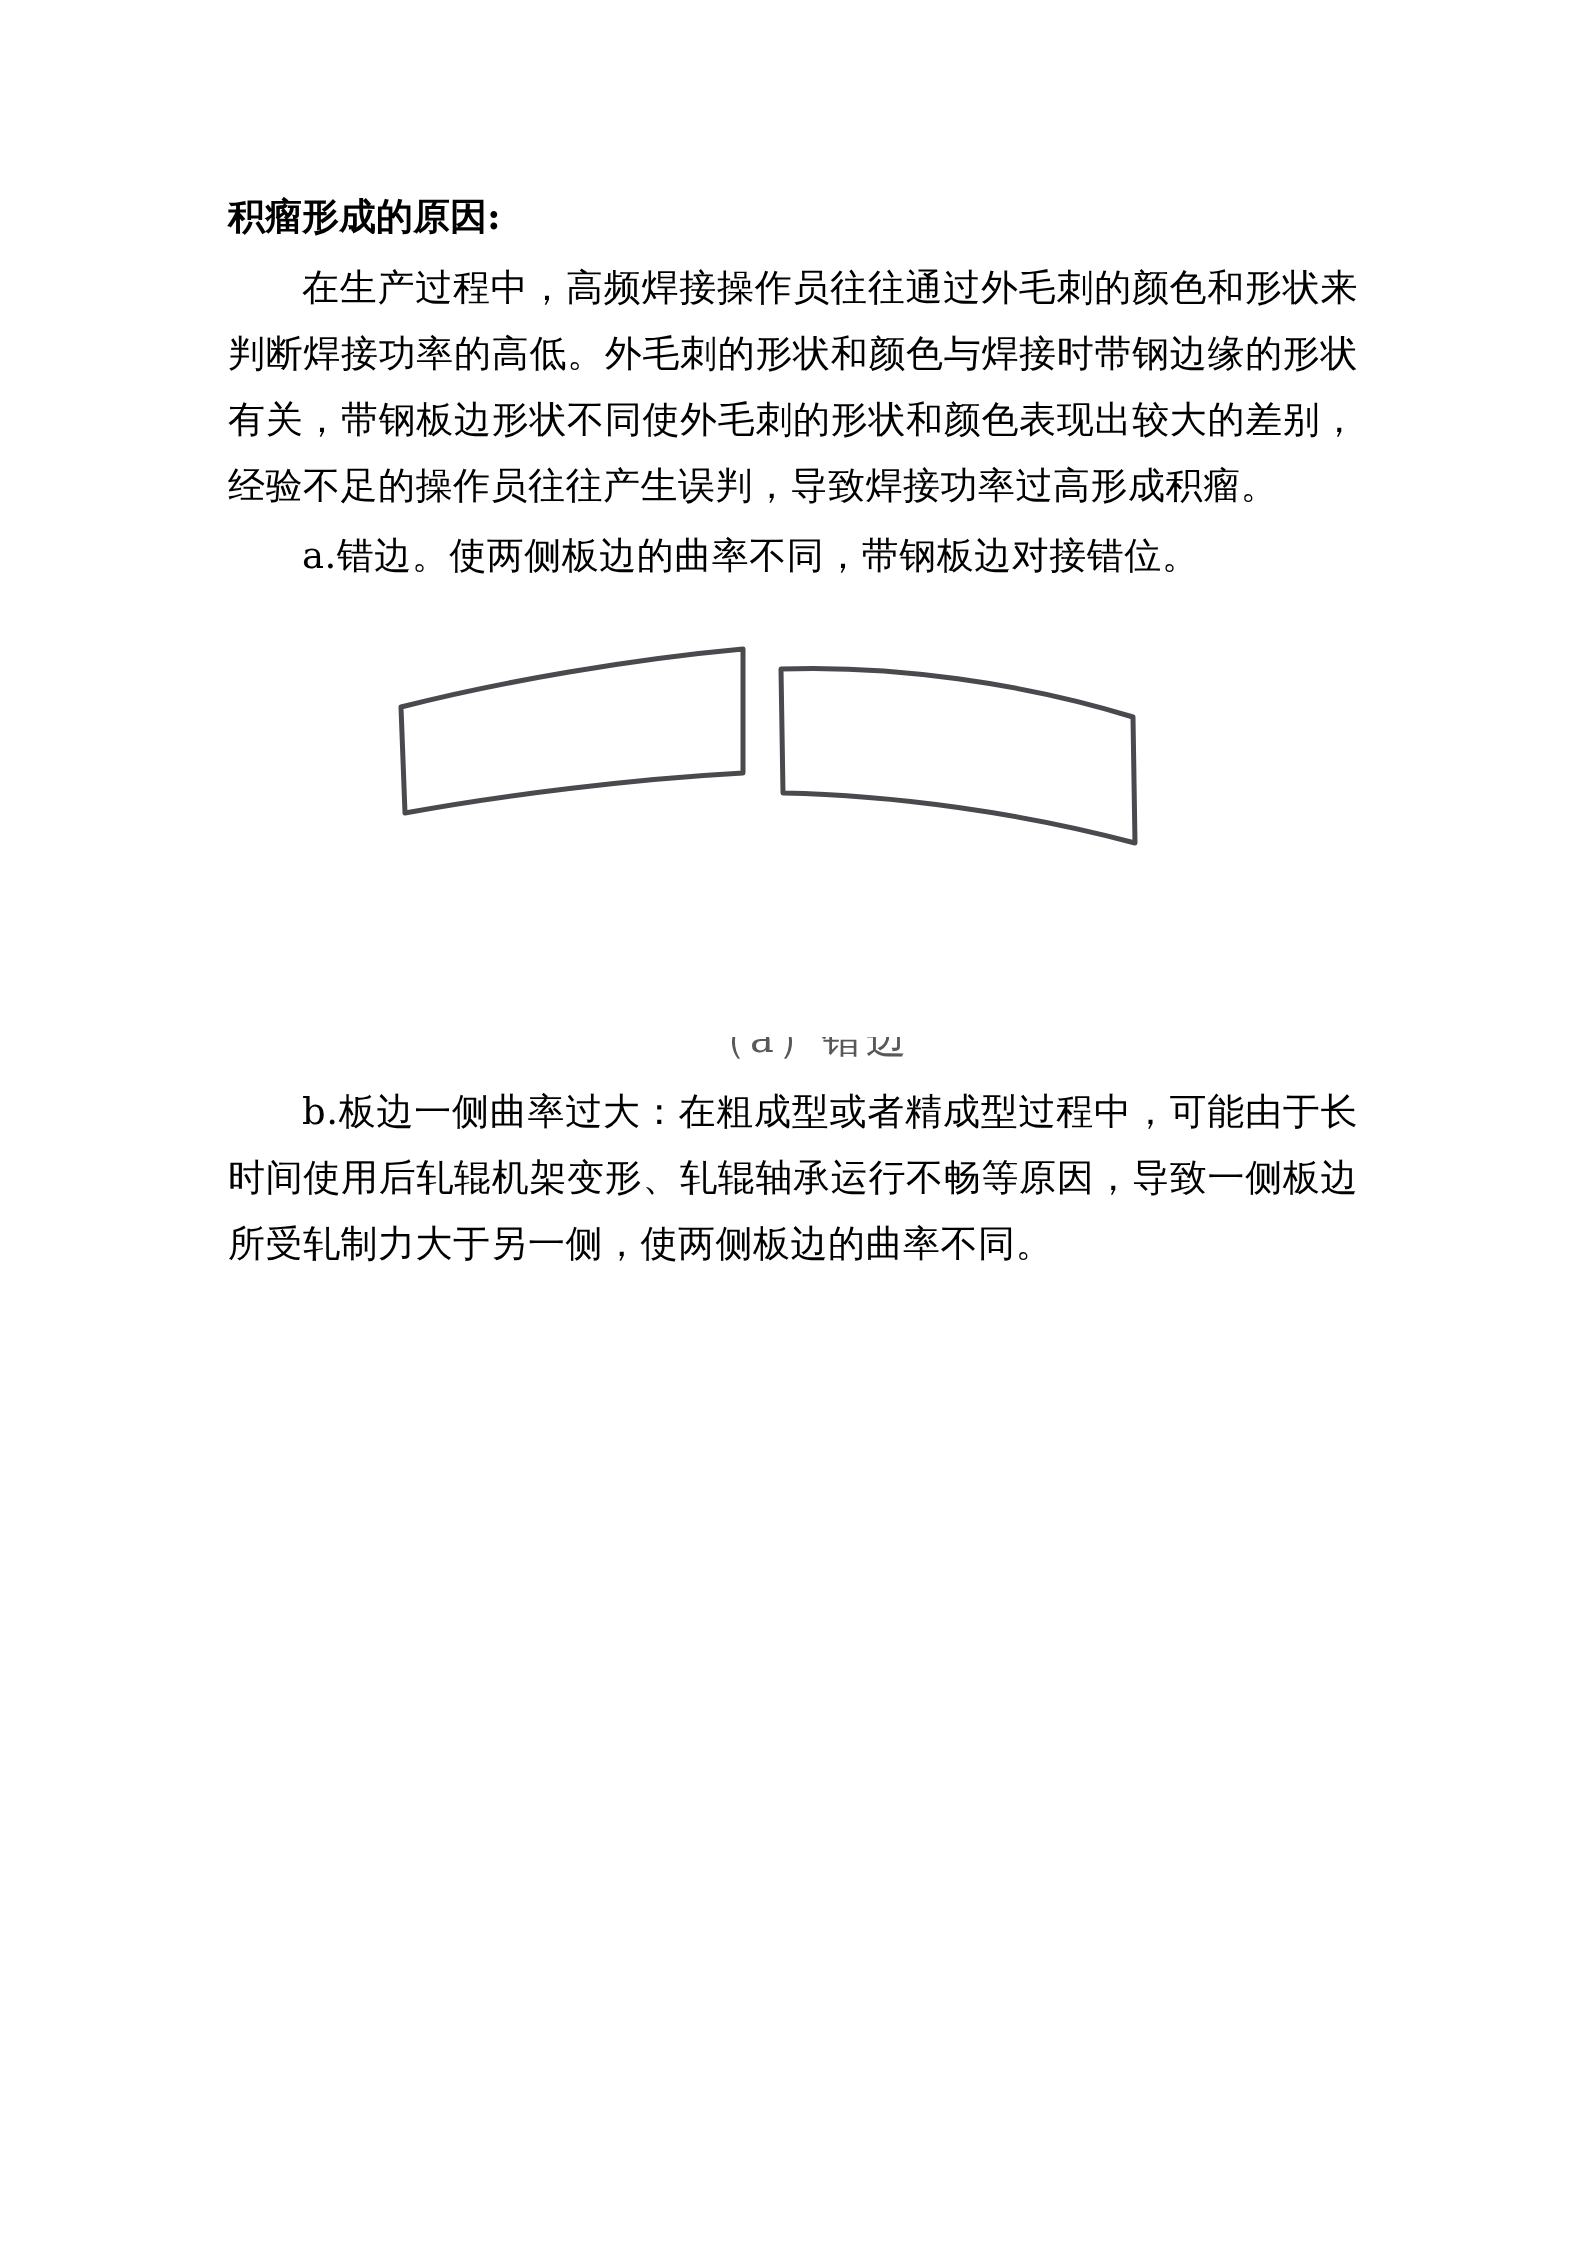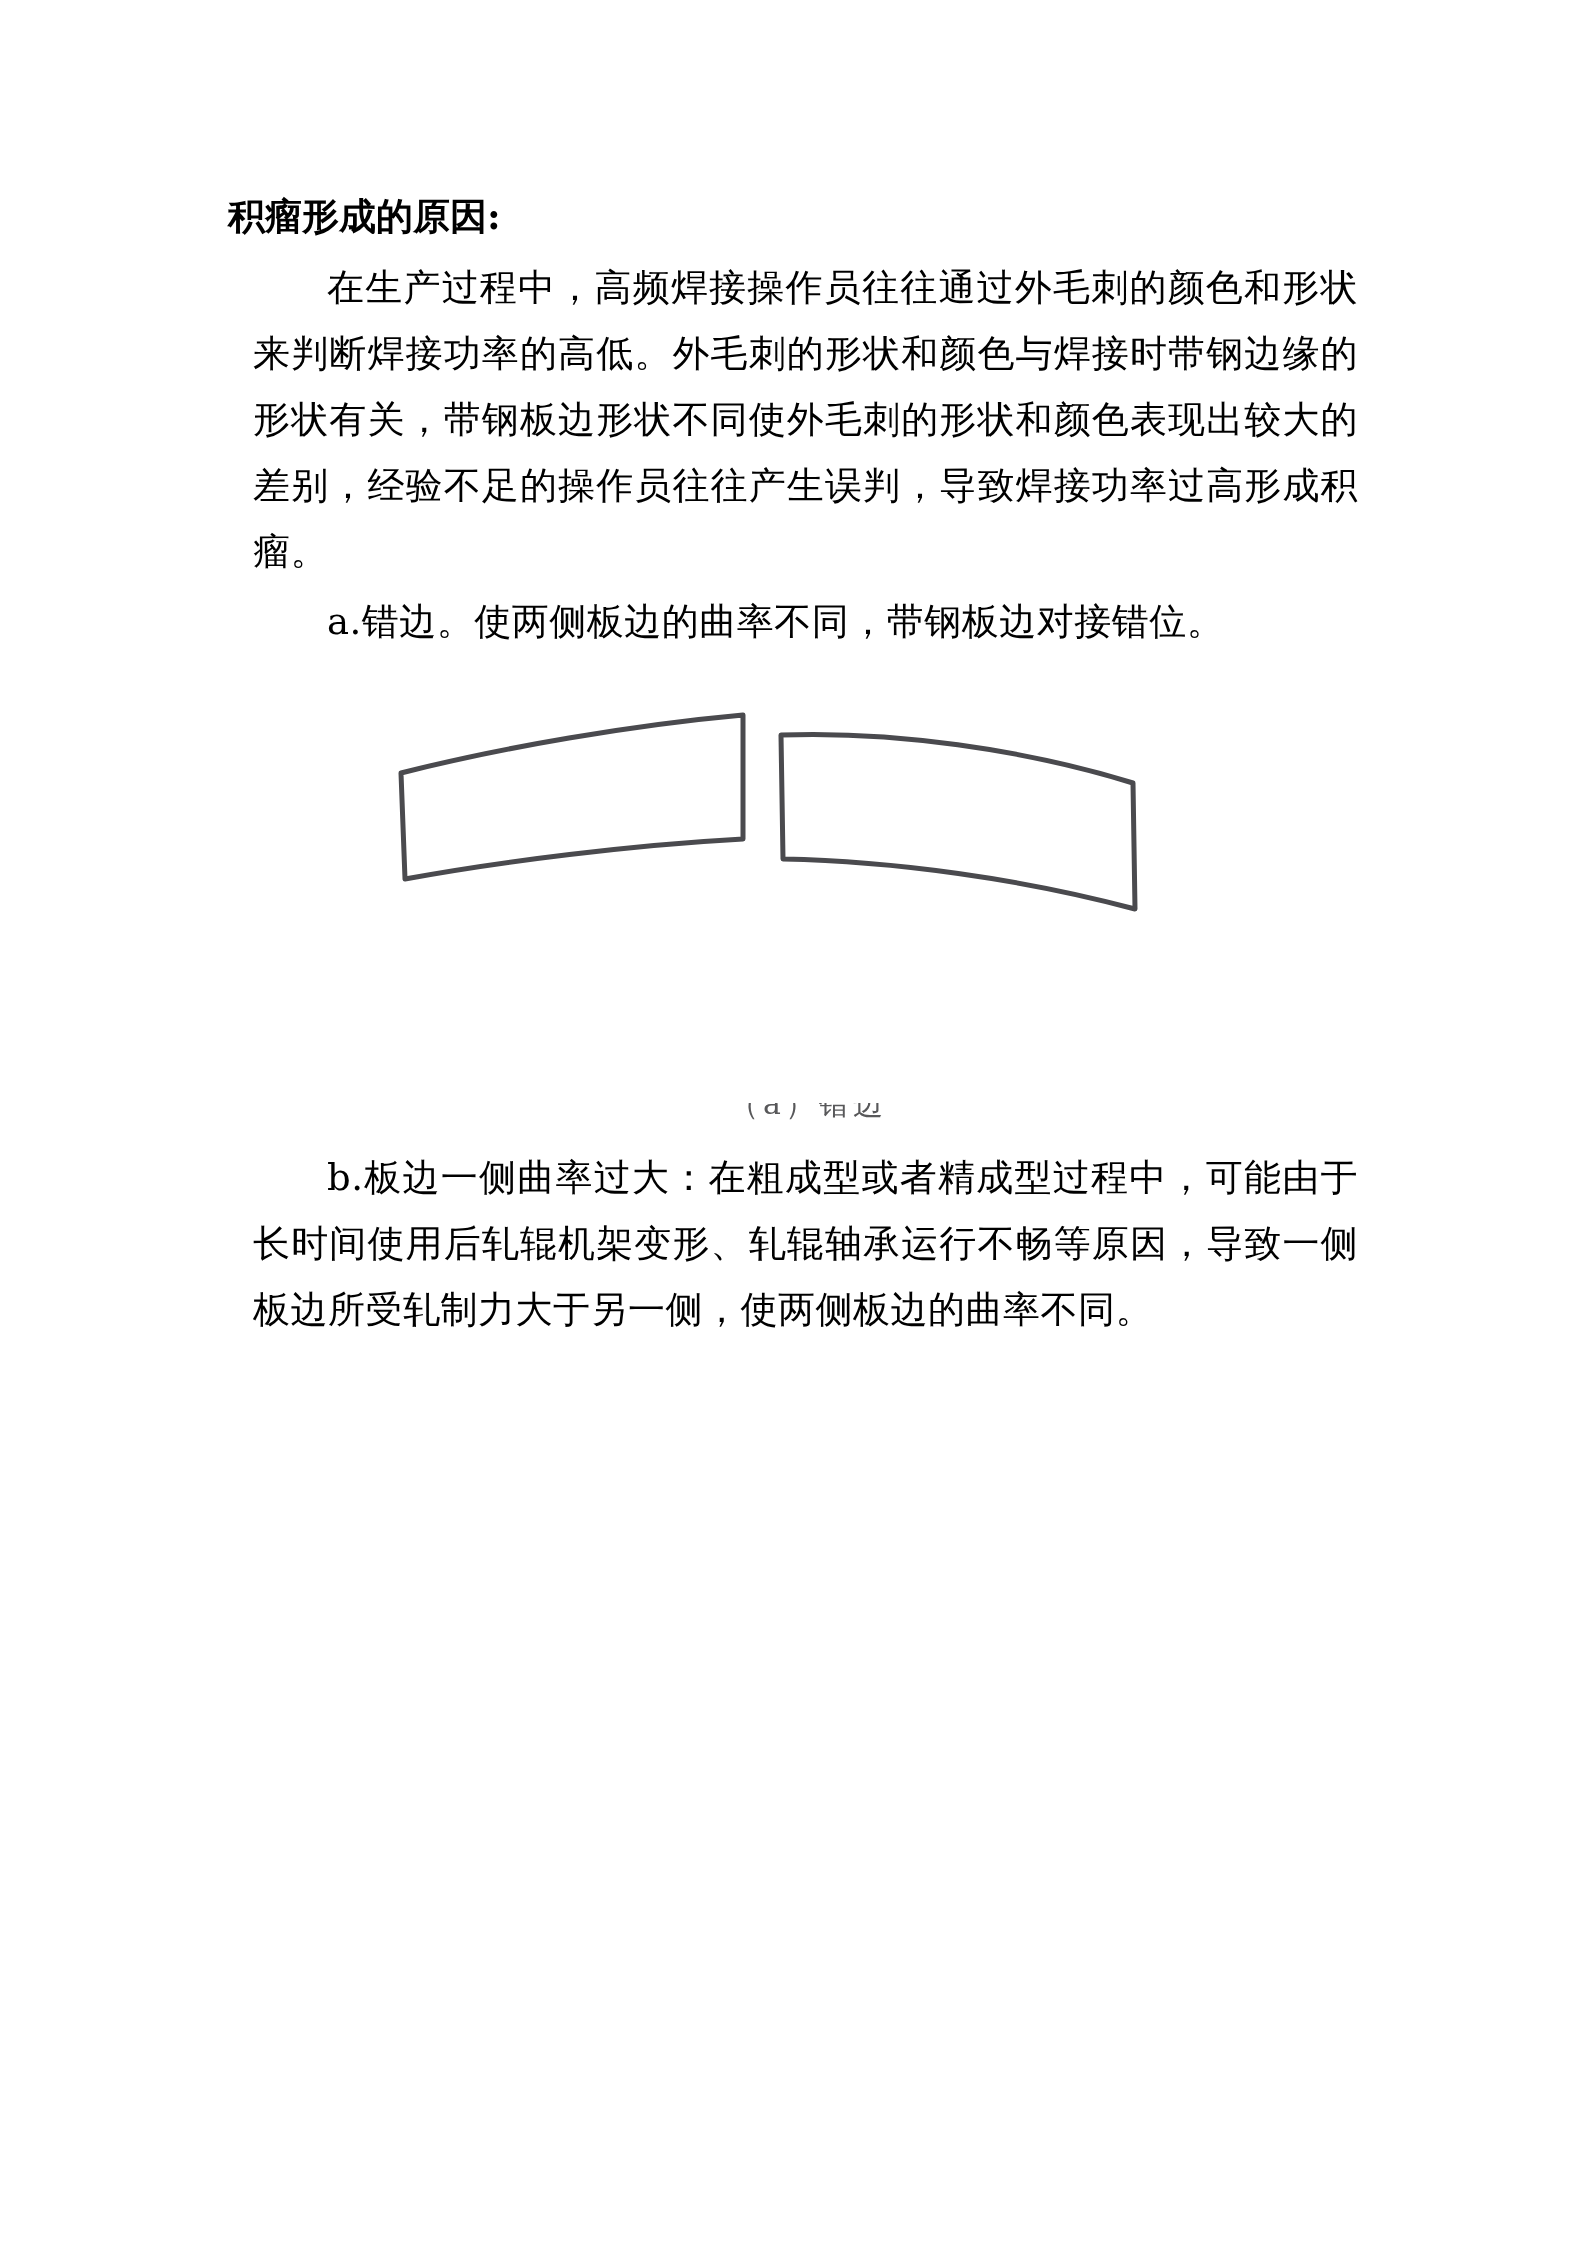--- a/index.html
+++ b/index.html
@@ -31,21 +31,20 @@
   .para {
     font-size: 37px;
     line-height: 66px;
     letter-spacing: 0.5px;
     margin: 0 0 4px 0;
     text-align: justify;
     text-justify: inter-ideograph;
   }
   .indent {
     text-indent: 74px;
-    margin-left: 25px;
   }
   .heading-1 {
     font-size: 37px;
     line-height: 66px;
     font-weight: bold;
     margin: 8px 0 6px 0;
   }
   .heading-0 {
     font-size: 37px;
     line-height: 66px;
@@ -59,21 +58,21 @@
     flex-direction: column;
     align-items: center;
   }
   .figure-img {
     width: 820px;
     height: 430px;
     position: relative;
     display: block;
   }
   .figure-caption {
-    font-size: 30px;
+    font-size: 40px;
     line-height: 54px;
     color: #58585a;
     letter-spacing: 4px;
     font-family: "DejaVu Serif", "Liberation Serif", serif;
     text-align: center;
     margin-top: -26px;
     margin-left: 30px;
   }
 </style>
 </head>

